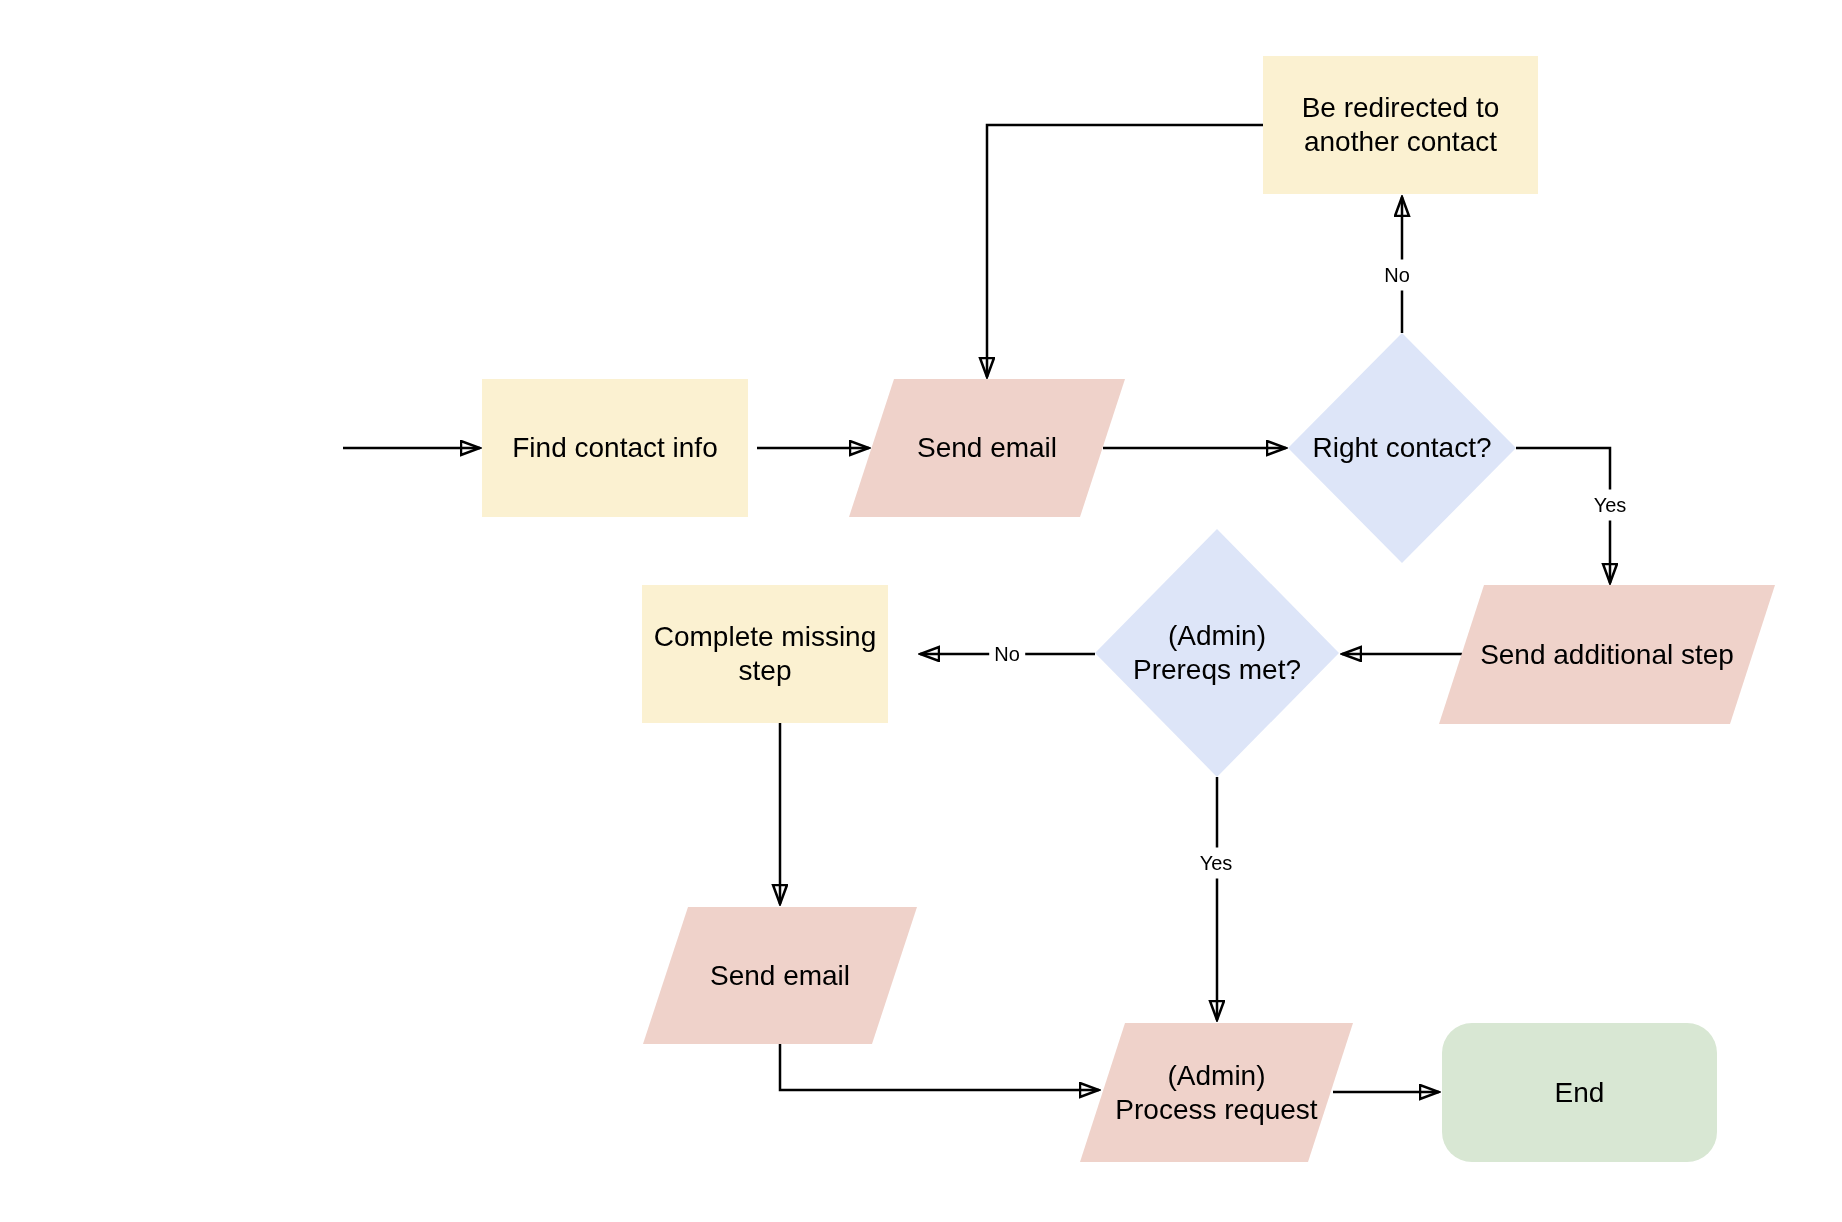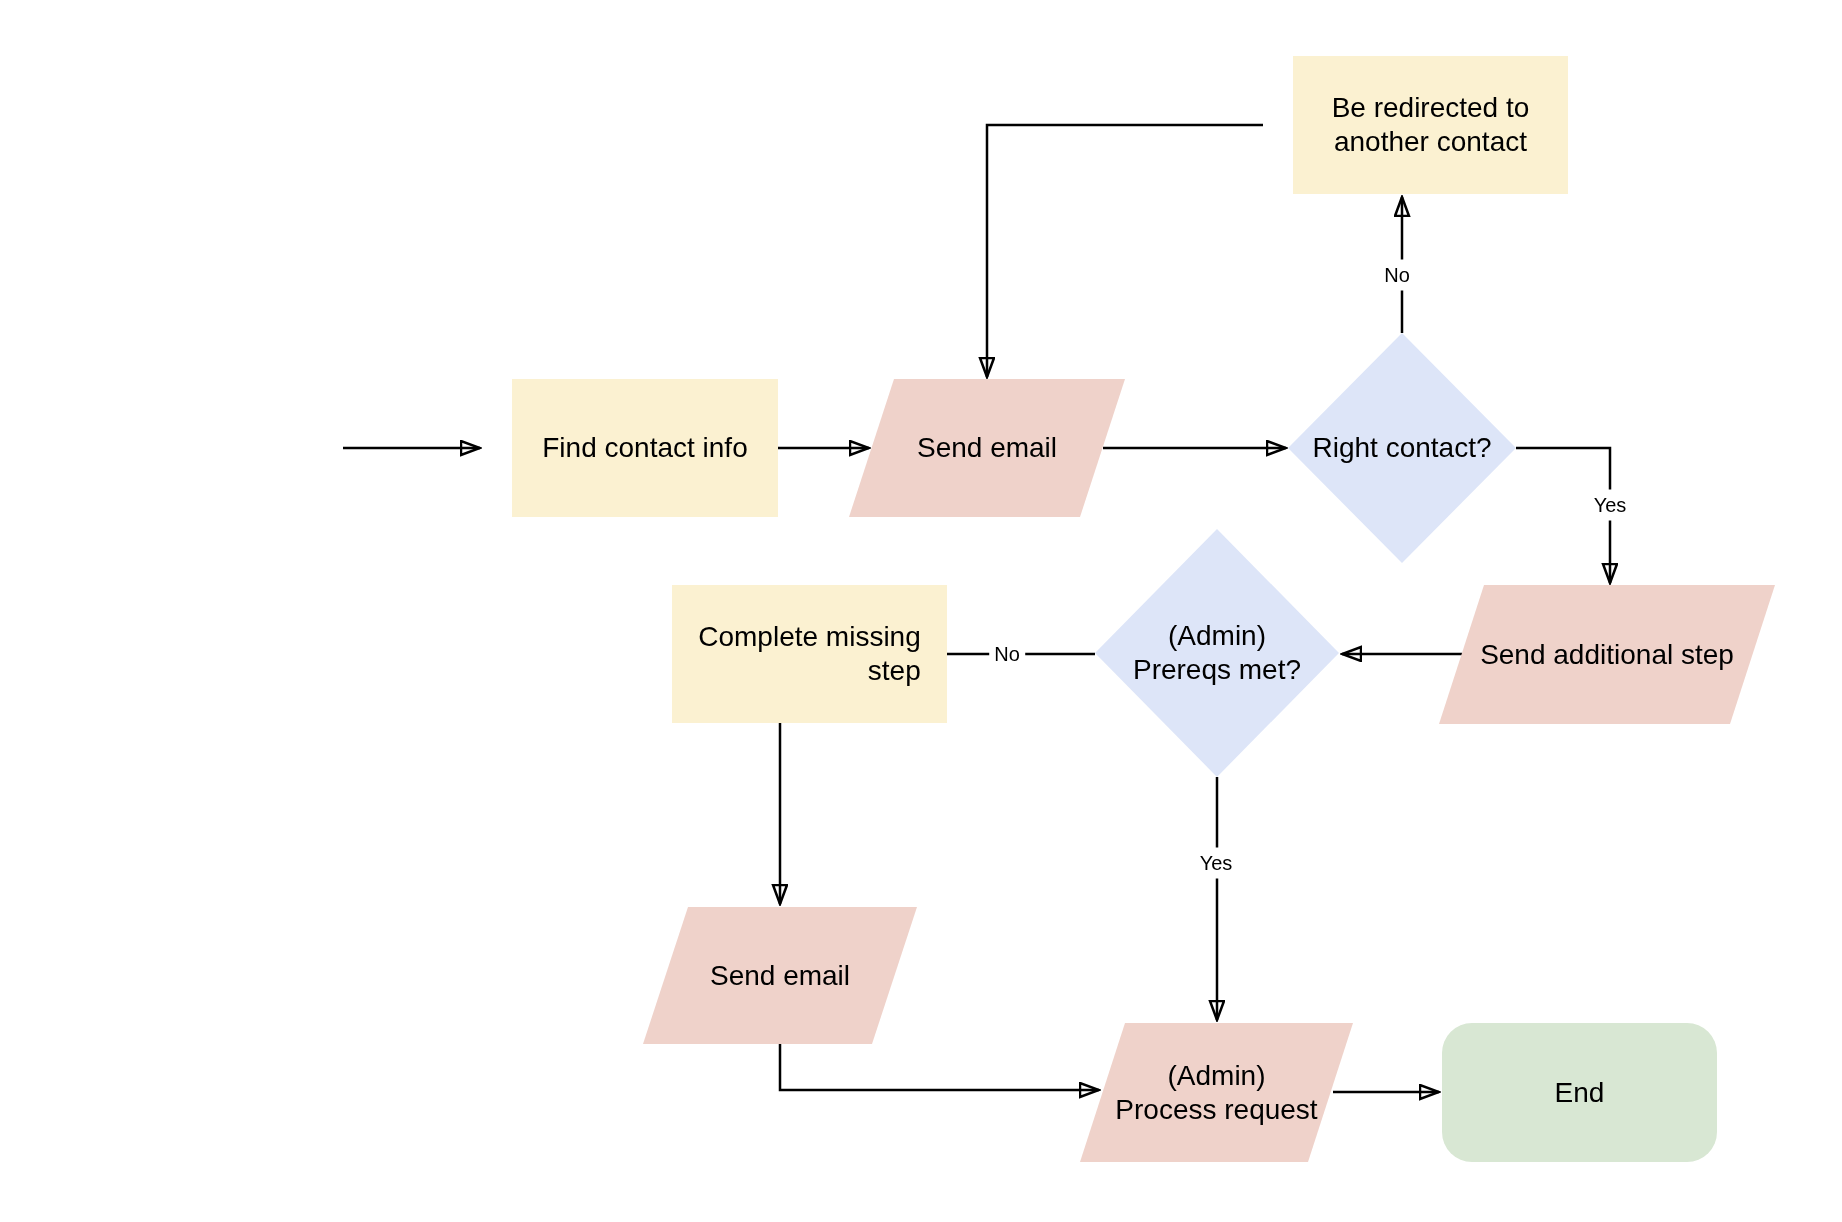--- a/index.html
+++ b/index.html
@@ -41,21 +41,21 @@
   .node .lbl {
     white-space: pre-line;
     display: block;
     padding: 0 6px;
   }
   .rounded { border-radius: 30px; }
   .rect    { border-radius: 0; }
   .para    { clip-path: polygon(45px 0, 100% 0, calc(100% - 45px) 100%, 0 100%); }
   .diamond { clip-path: polygon(50% 0, 100% 50%, 50% 100%, 0 50%); }
   .fill-green  { background: var(--node-green,  #d8e7d3); }
-  .fill-yellow { background: var(--node-yellow, #fbf1d1); margin-left: 30px; }
+  .fill-yellow { background: var(--node-yellow, #fbf1d1); }
   .fill-pink   { background: var(--node-pink,   #efd2ca); }
   .fill-blue   { background: var(--node-blue,   #dde5f8); }
   .edge-label {
     position: absolute;
     transform: translate(-50%, -50%);
     background: var(--canvas-bg, #ffffff);
     font-size: 20px;
     line-height: 31px;
     padding: 0 5px;
     white-space: nowrap;
@@ -106,21 +106,21 @@
 
   <div class="node para fill-pink" style="left:1439px; top:585px; width:336px; height:139px;">
     <span class="lbl">Send additional step</span>
   </div>
 
   <div class="node diamond fill-blue" style="left:1095px; top:529px; width:244px; height:248px;">
     <span class="lbl">(Admin)
 Prereqs met?</span>
   </div>
 
-  <div class="node rect fill-yellow" style="left:642px; top:585px; width:275px; height:138px;text-align:right;">
+  <div class="node rect fill-yellow" style="left:642px; top:585px; width:246px; height:138px;">
     <span class="lbl">Complete missing
 step</span>
   </div>
 
   <div class="node para fill-pink" style="left:643px; top:907px; width:274px; height:137px;">
     <span class="lbl">Send email</span>
   </div>
 
   <div class="node para fill-pink" style="left:1080px; top:1023px; width:273px; height:139px;">
     <span class="lbl">(Admin)

